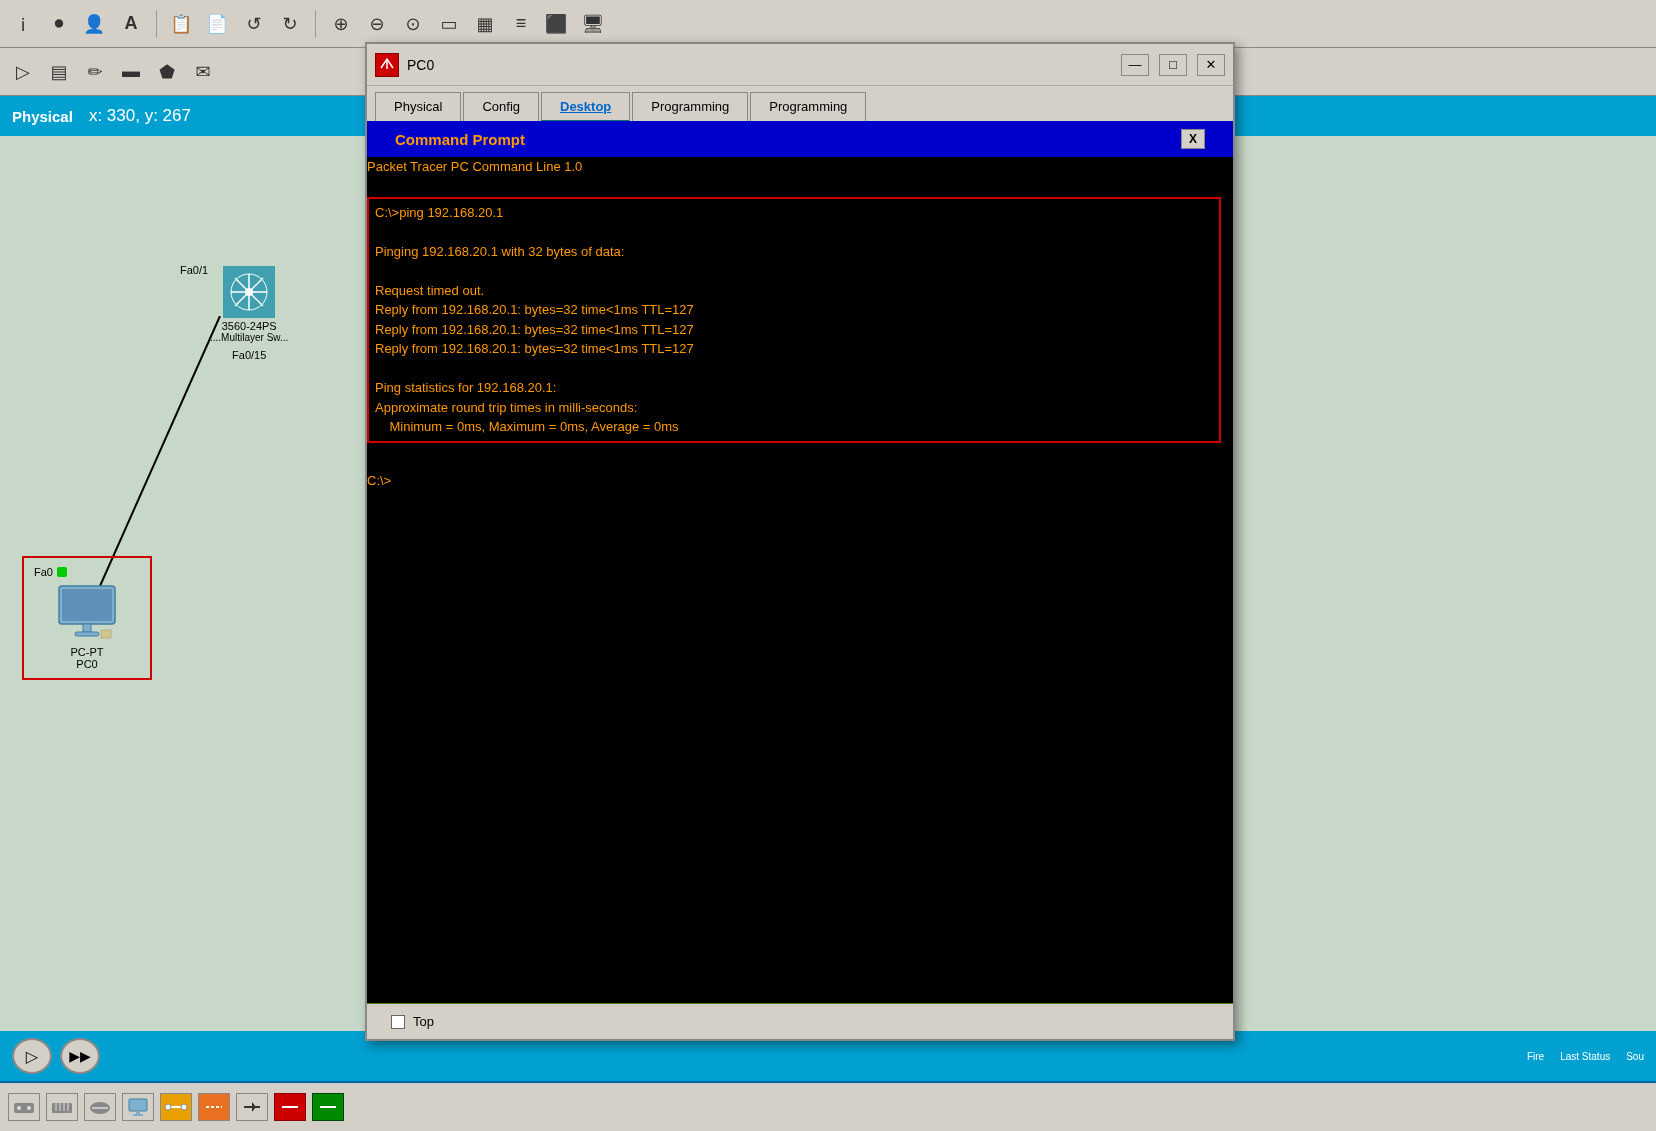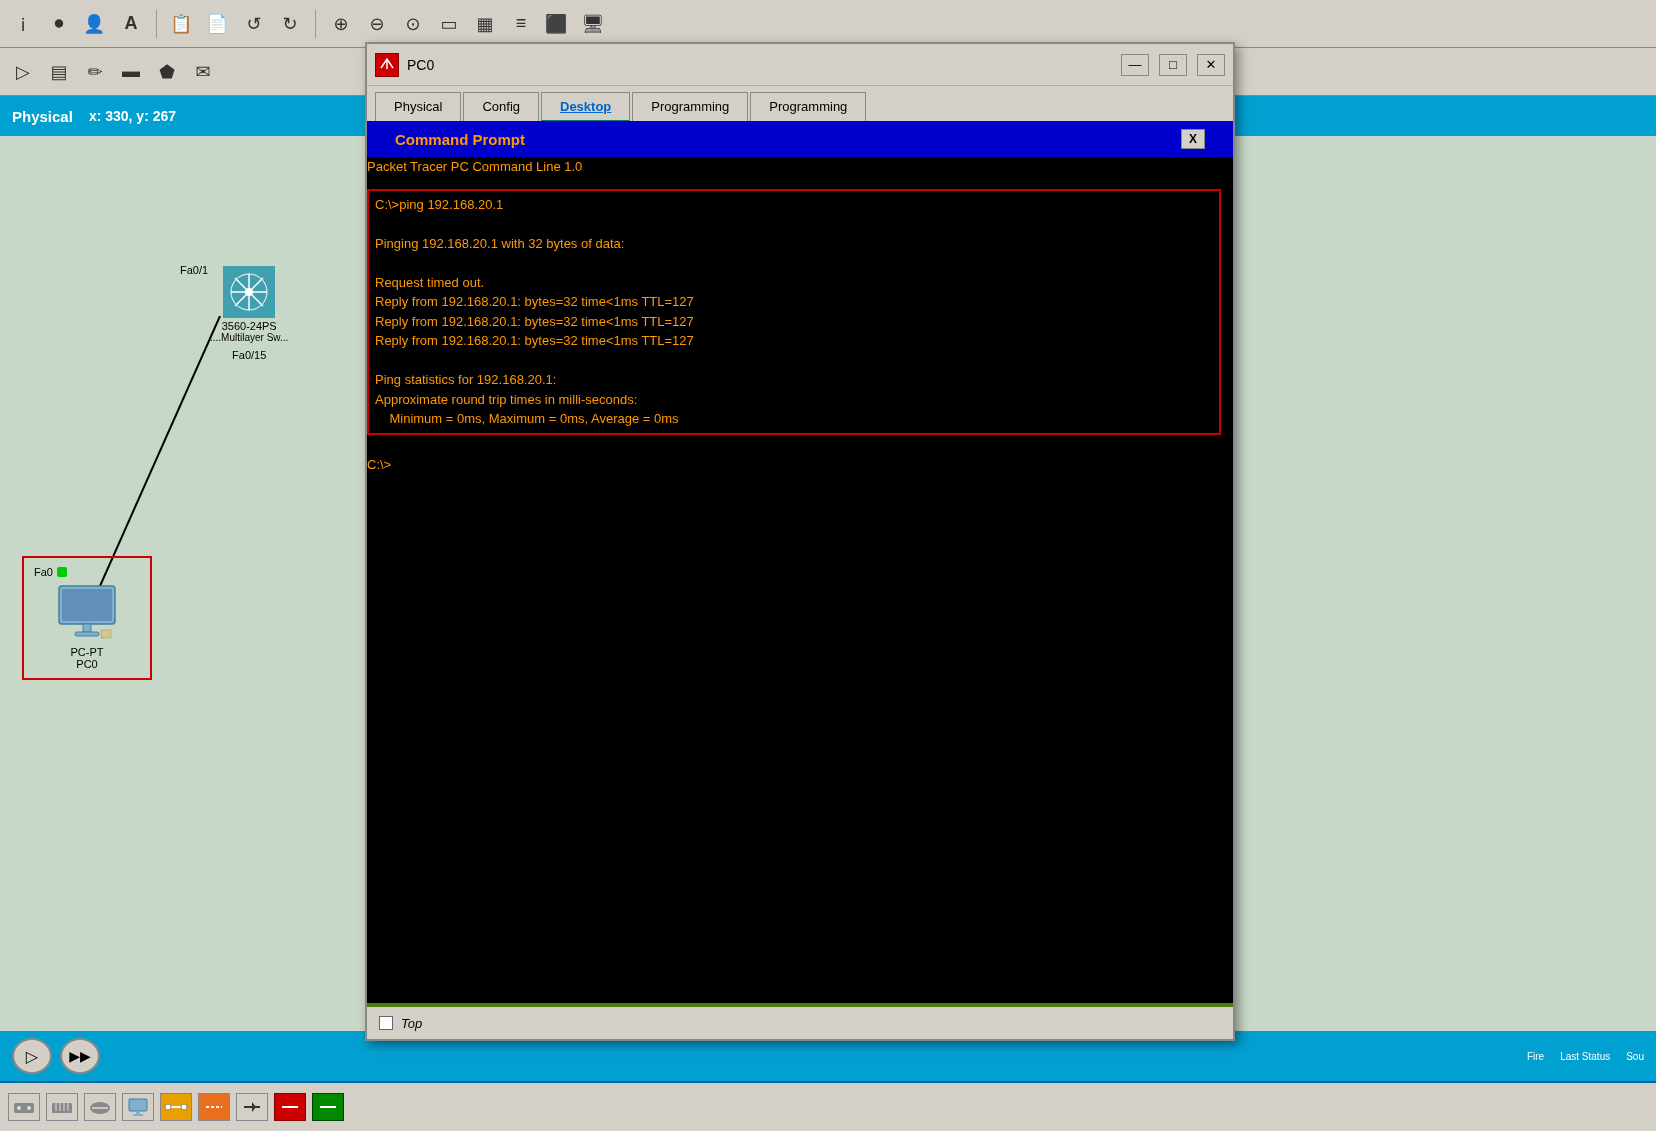--- a/index.html
+++ b/index.html
@@ -65,22 +65,22 @@
       font-weight: bold;
       z-index: 1;
     }
     .physical-label {
       background: #00a0d0;
       color: white;
       font-weight: bold;
       font-size: 15px;
     }
     .coords-label {
-      font-size: 14px;
-      font-weight: bold;
+      font-size: 17px;
+      font-weight: normal;
     }
 
     
     .canvas-area {
       position: absolute;
       top: 136px; left: 0;
       width: 365px;
       bottom: 100px;
       background: #c8d8c8;
       overflow: hidden;
@@ -196,26 +196,25 @@
     }
     .cmd-prompt-line {
       color: #ff9900;
       margin-top: 8px;
     }
 
     
     .dialog-footer {
       height: 36px;
       background: #d4d0c8;
-      border-top: 4px solid #4d7c0f;
-      display: flex;
-      align-items: center;
-      padding: 0 12px;
+      border-top: 1px solid #4d7c0f;
+      display: flex;
+      align-items: center;
+      padding: 0 24px;
       gap: 8px;
-      font-style: italic;
     }
     .footer-checkbox {
       width: 14px; height: 14px;
       border: 1px solid #666;
       background: white;
     }
     .footer-label {
       font-size: 13px;
     }
 
@@ -368,21 +367,21 @@
   <div class="tab-content">
 
     <div class="cmd-header">
       <span>Command Prompt</span>
       <div class="cmd-close-btn">X</div>
     </div>
 
     <div class="cmd-body">
       <div style="color:#ff9900;">Packet Tracer PC Command Line 1.0</div>
       
-      <div style="border:2px solid #cc0000; padding:4px 6px; margin:12px 0; display:inline-block; width:calc(100% - 12px);">
+      <div style="border:2px solid #cc0000; padding:4px 6px; margin:20px 0; display:inline-block; width:calc(100% - 12px);">
         <div>C:\&gt;ping 192.168.20.1</div>
         <div>&nbsp;</div>
         <div>Pinging 192.168.20.1 with 32 bytes of data:</div>
         <div>&nbsp;</div>
         <div>Request timed out.</div>
         <div>Reply from 192.168.20.1: bytes=32 time&lt;1ms TTL=127</div>
         <div>Reply from 192.168.20.1: bytes=32 time&lt;1ms TTL=127</div>
         <div>Reply from 192.168.20.1: bytes=32 time&lt;1ms TTL=127</div>
         <div>&nbsp;</div>
         <div>Ping statistics for 192.168.20.1:</div>

